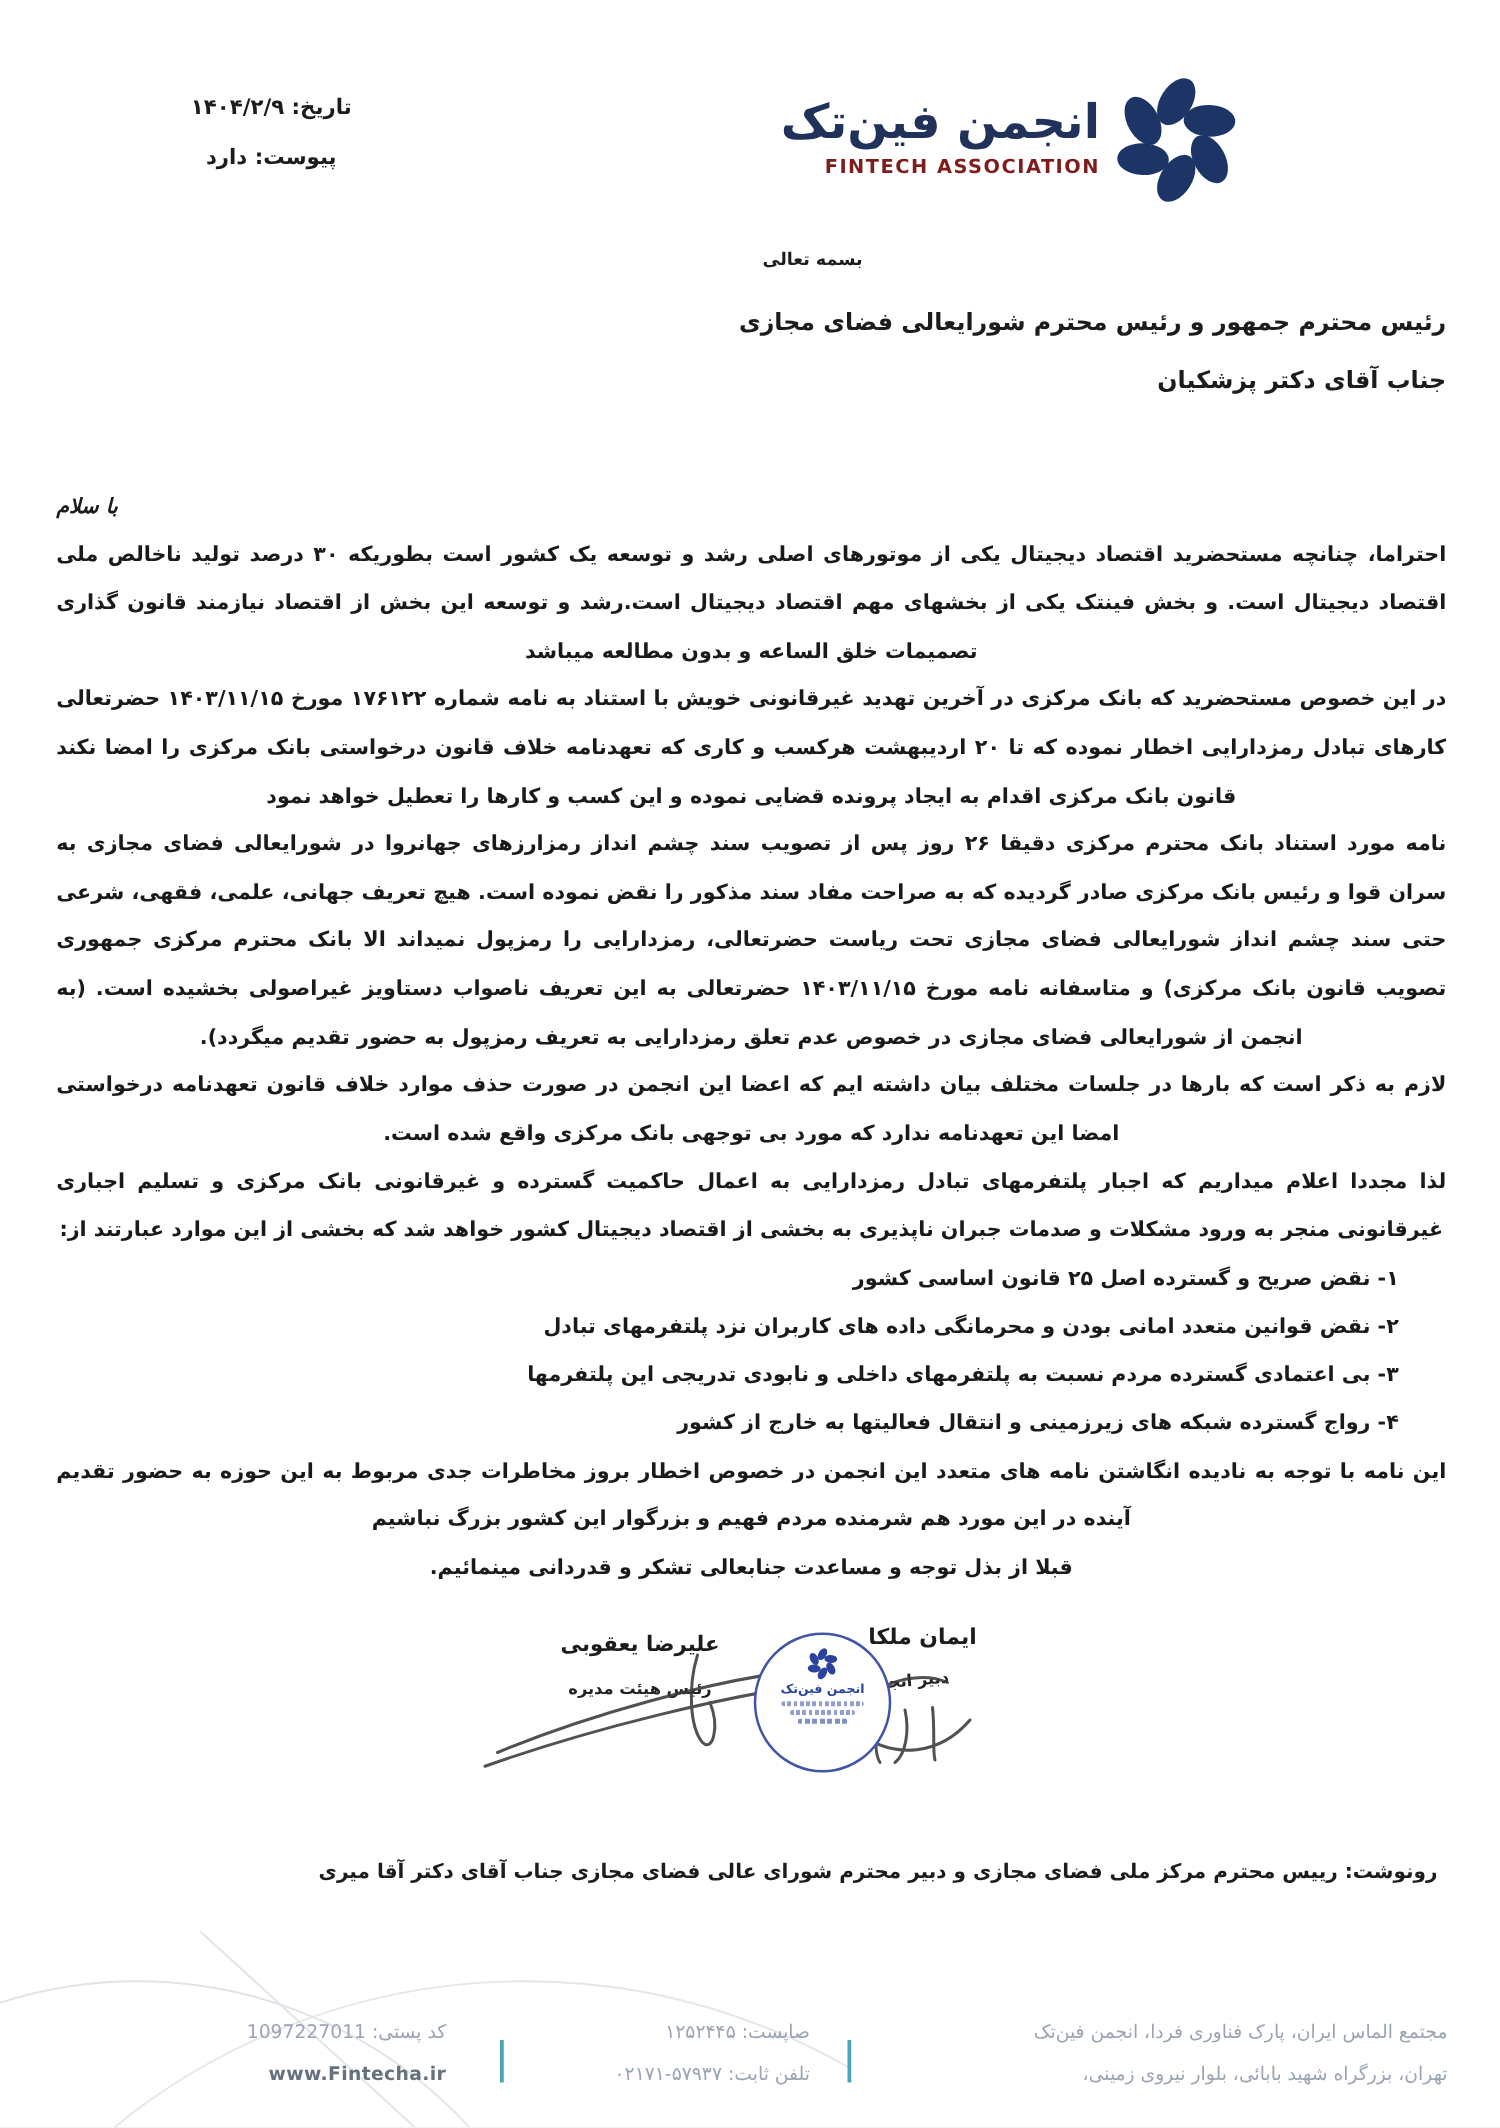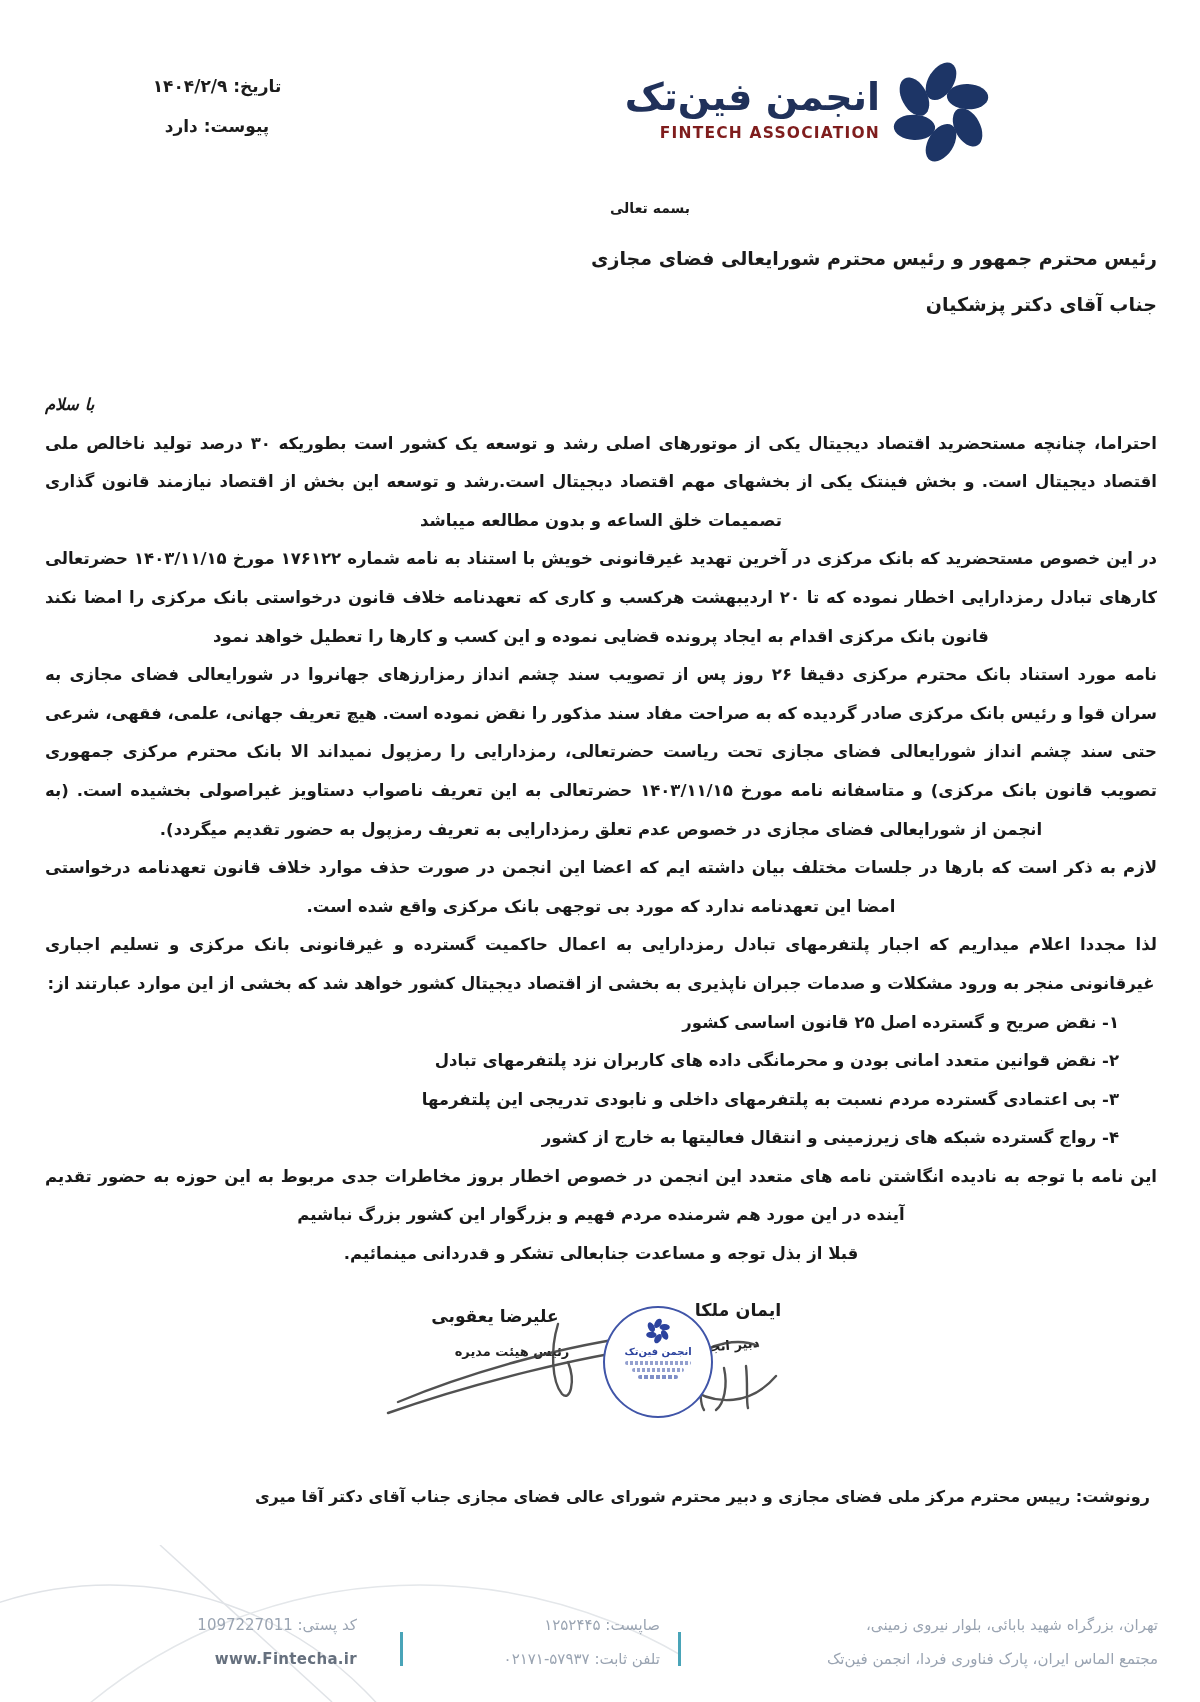--- a/index.html
+++ b/index.html
@@ -39,21 +39,21 @@
   .stamp-line{height:4px;border-radius:2px;margin-top:3px;
               background:repeating-linear-gradient(90deg,#93a0cf 0 3px,transparent 3px 5px);}
   .sl1{width:66px;} .sl2{width:52px;} .sl3{width:40px;background:repeating-linear-gradient(90deg,#7f8fc7 0 4px,transparent 4px 6px);}
   
   .cc{position:absolute;right:50px;top:1487px;direction:rtl;text-align:right;
       font-size:16px;font-weight:bold;}
   .decor{position:absolute;left:0;top:1545px;}
   .fcol{position:absolute;direction:rtl;text-align:right;font-size:15px;color:#9aa4b2;}
   .fcol .fl{height:34px;line-height:34px;white-space:nowrap;}
   .f-address{right:42px;top:1608px;}
-  .f-mid{right:540px;top:1608px;}
+  .f-mid{right:552px;top:1608px;}
   .f-left{right:843px;top:1608px;}
   .f-web{direction:ltr;font-weight:bold;color:#66707e;letter-spacing:.3px;}
   .vbar{position:absolute;width:3px;height:34px;background:#49a4b8;top:1632px;}
   .vbar1{left:400px;} .vbar2{left:678px;}
 </style>
 </head>
 <body>
 
 <div class="page">
 
@@ -114,21 +114,21 @@
     <div class="bline li">۲- نقض قوانین متعدد امانی بودن و محرمانگی داده های کاربران نزد پلتفرمهای تبادل</div>
     <div class="bline li">۳- بی اعتمادی گسترده مردم نسبت به پلتفرمهای داخلی و نابودی تدریجی این پلتفرمها</div>
     <div class="bline li">۴- رواج گسترده شبکه های زیرزمینی و انتقال فعالیتها به خارج از کشور</div>
     <div class="bline j">این نامه با توجه به نادیده انگاشتن نامه های متعدد این انجمن در خصوص اخطار بروز مخاطرات جدی مربوط به این حوزه به حضور تقدیم میگردد و امیدواریم در</div>
     <div class="bline c">آینده در این مورد هم شرمنده مردم فهیم و بزرگوار این کشور بزرگ نباشیم</div>
     <div class="bline c">قبلا از بذل توجه و مساعدت جنابعالی تشکر و قدردانی مینمائیم.</div>
   </div>
 
   <div class="sig-name" style="left:658px;top:1300px;width:160px;font-size:17.5px;">ایمان ملکا</div>
   <div class="sig-title" style="left:650px;top:1338px;width:150px;transform:rotate(-5deg);">دبیر انجمن</div>
-  <div class="sig-name" style="left:415px;top:1306px;width:160px;">علیرضا یعقوبی</div>
+  <div class="sig-name" style="left:432px;top:1306px;width:160px;">علیرضا یعقوبی</div>
   <div class="sig-title" style="left:432px;top:1344px;width:160px;">رئیس هیئت مدیره</div>
 
   <svg class="sig-svg" width="440" height="120" viewBox="0 0 440 120">
     <g fill="none" stroke="#3a3a3a" stroke-width="2.4" stroke-linecap="round" opacity="0.88">
 
       <path d="M18,92 C90,62 190,34 262,26"></path>
       <path d="M8,103 C95,72 205,46 268,38"></path>
       <path d="M178,14 C170,40 172,72 182,84 C190,92 196,72 188,52"></path>
       <path d="M246,30 C258,20 268,26 258,40"></path>
 
@@ -171,22 +171,22 @@
 
   <div class="cc">رونوشت: رییس محترم مرکز ملی فضای مجازی و دبیر محترم شورای عالی فضای مجازی جناب آقای دکتر آقا میری</div>
 
   <svg class="decor" width="680" height="157" viewBox="0 0 680 157">
     <circle cx="110" cy="400" r="360" fill="none" stroke="#e0e3e7" stroke-width="1.5"></circle>
     <circle cx="420" cy="560" r="520" fill="none" stroke="#e4e7ea" stroke-width="1.5"></circle>
     <line x1="160" y1="0" x2="332" y2="157" stroke="#e0e3e7" stroke-width="1.5"></line>
   </svg>
 
   <div class="fcol f-address">
+    <div class="fl">مجتمع الماس ایران، پارک فناوری فردا، انجمن فین‌تک</div>
     <div class="fl">تهران، بزرگراه شهید بابائی، بلوار نیروی زمینی،</div>
-    <div class="fl">مجتمع الماس ایران، پارک فناوری فردا، انجمن فین‌تک</div>
   </div>
   <div class="vbar vbar2"></div>
   <div class="fcol f-mid">
     <div class="fl">صاپست: ۱۲۵۲۴۴۵</div>
     <div class="fl">تلفن ثابت: ۵۷۹۳۷-۰۲۱۷۱</div>
   </div>
   <div class="vbar vbar1"></div>
   <div class="fcol f-left">
     <div class="fl">کد پستی: 1097227011</div>
     <div class="fl f-web">www.Fintecha.ir</div>

